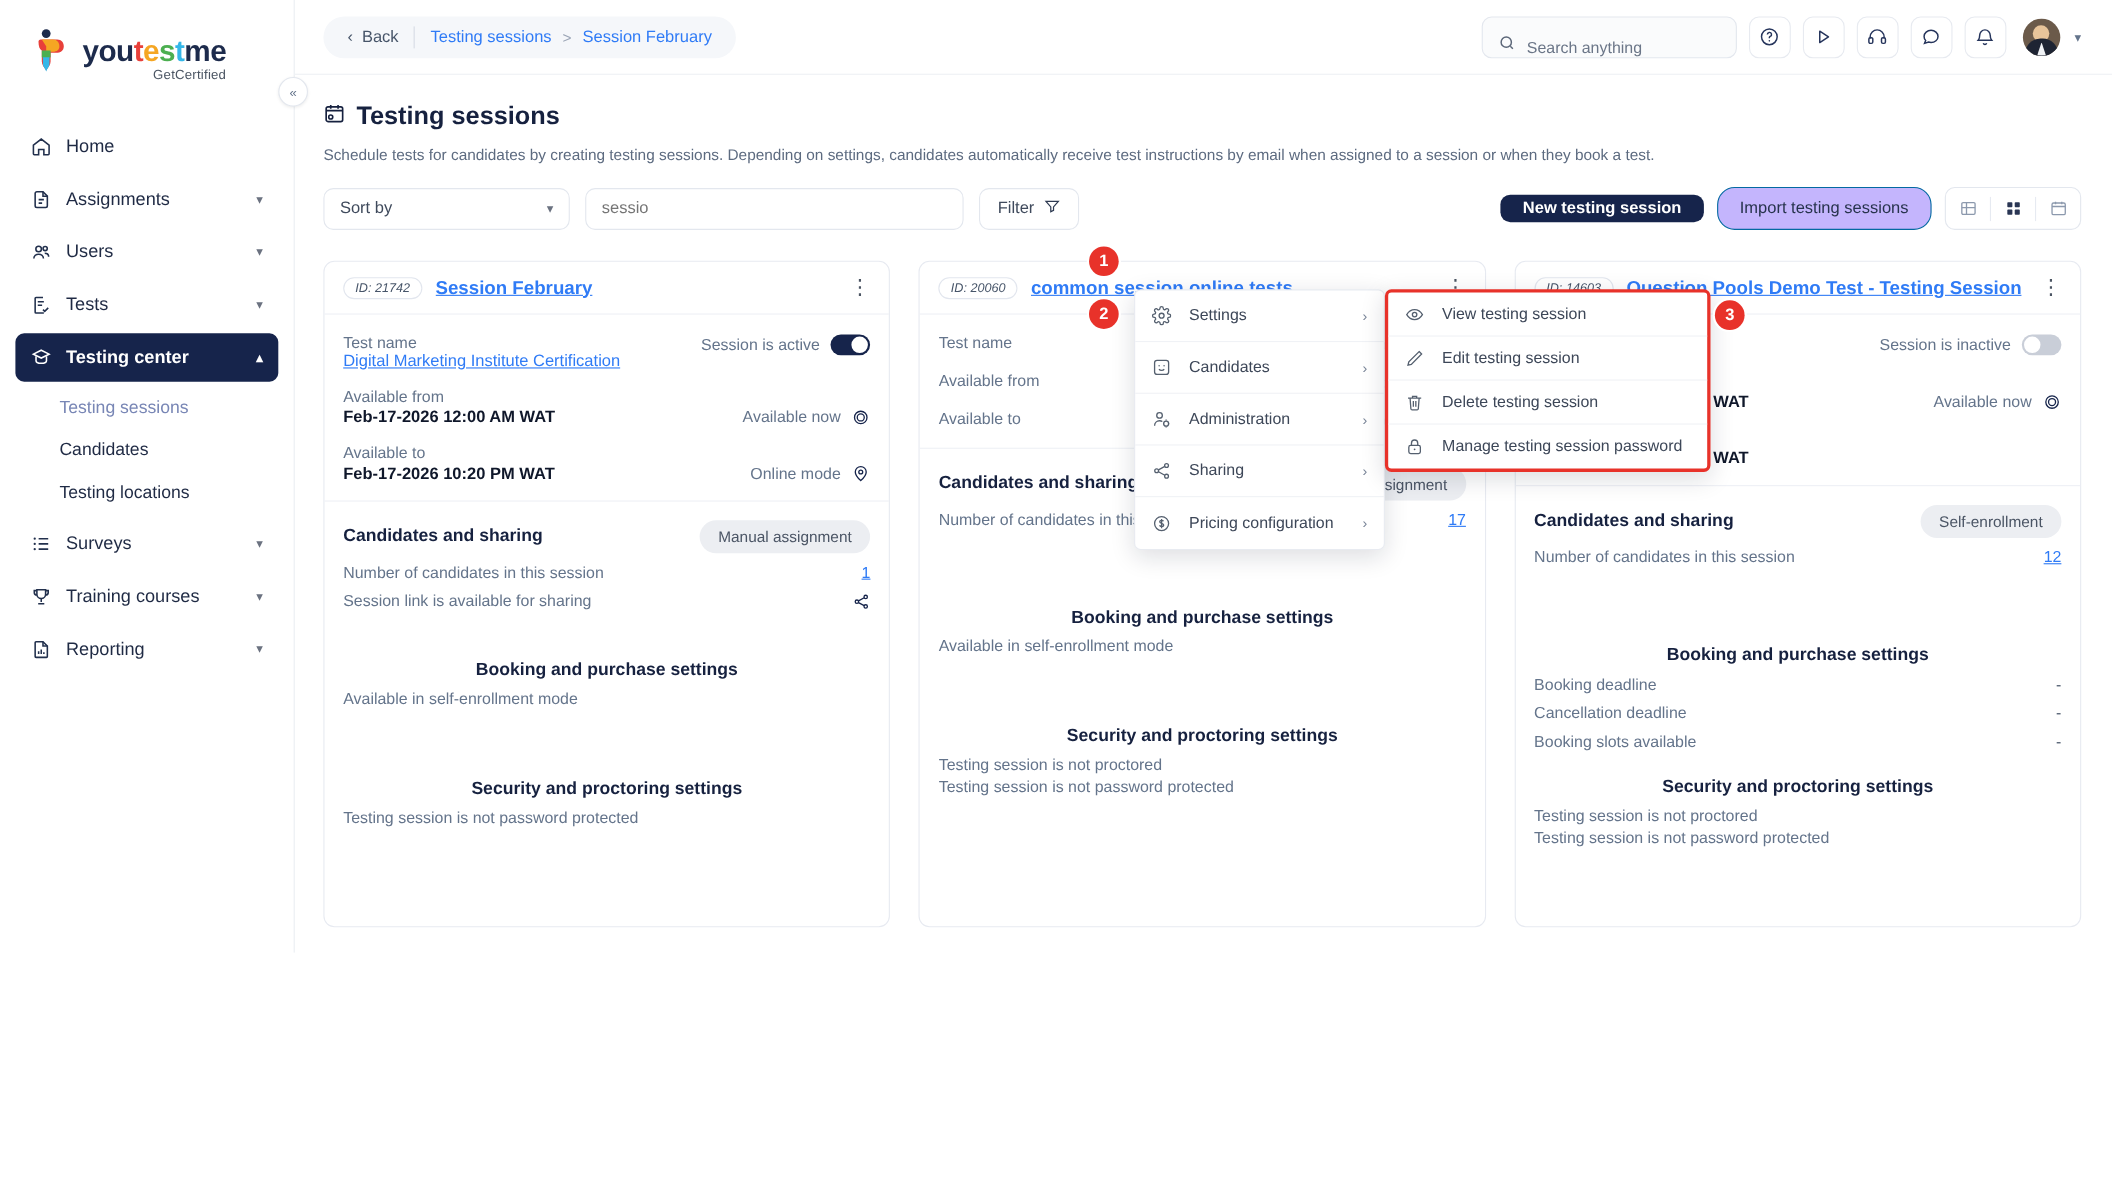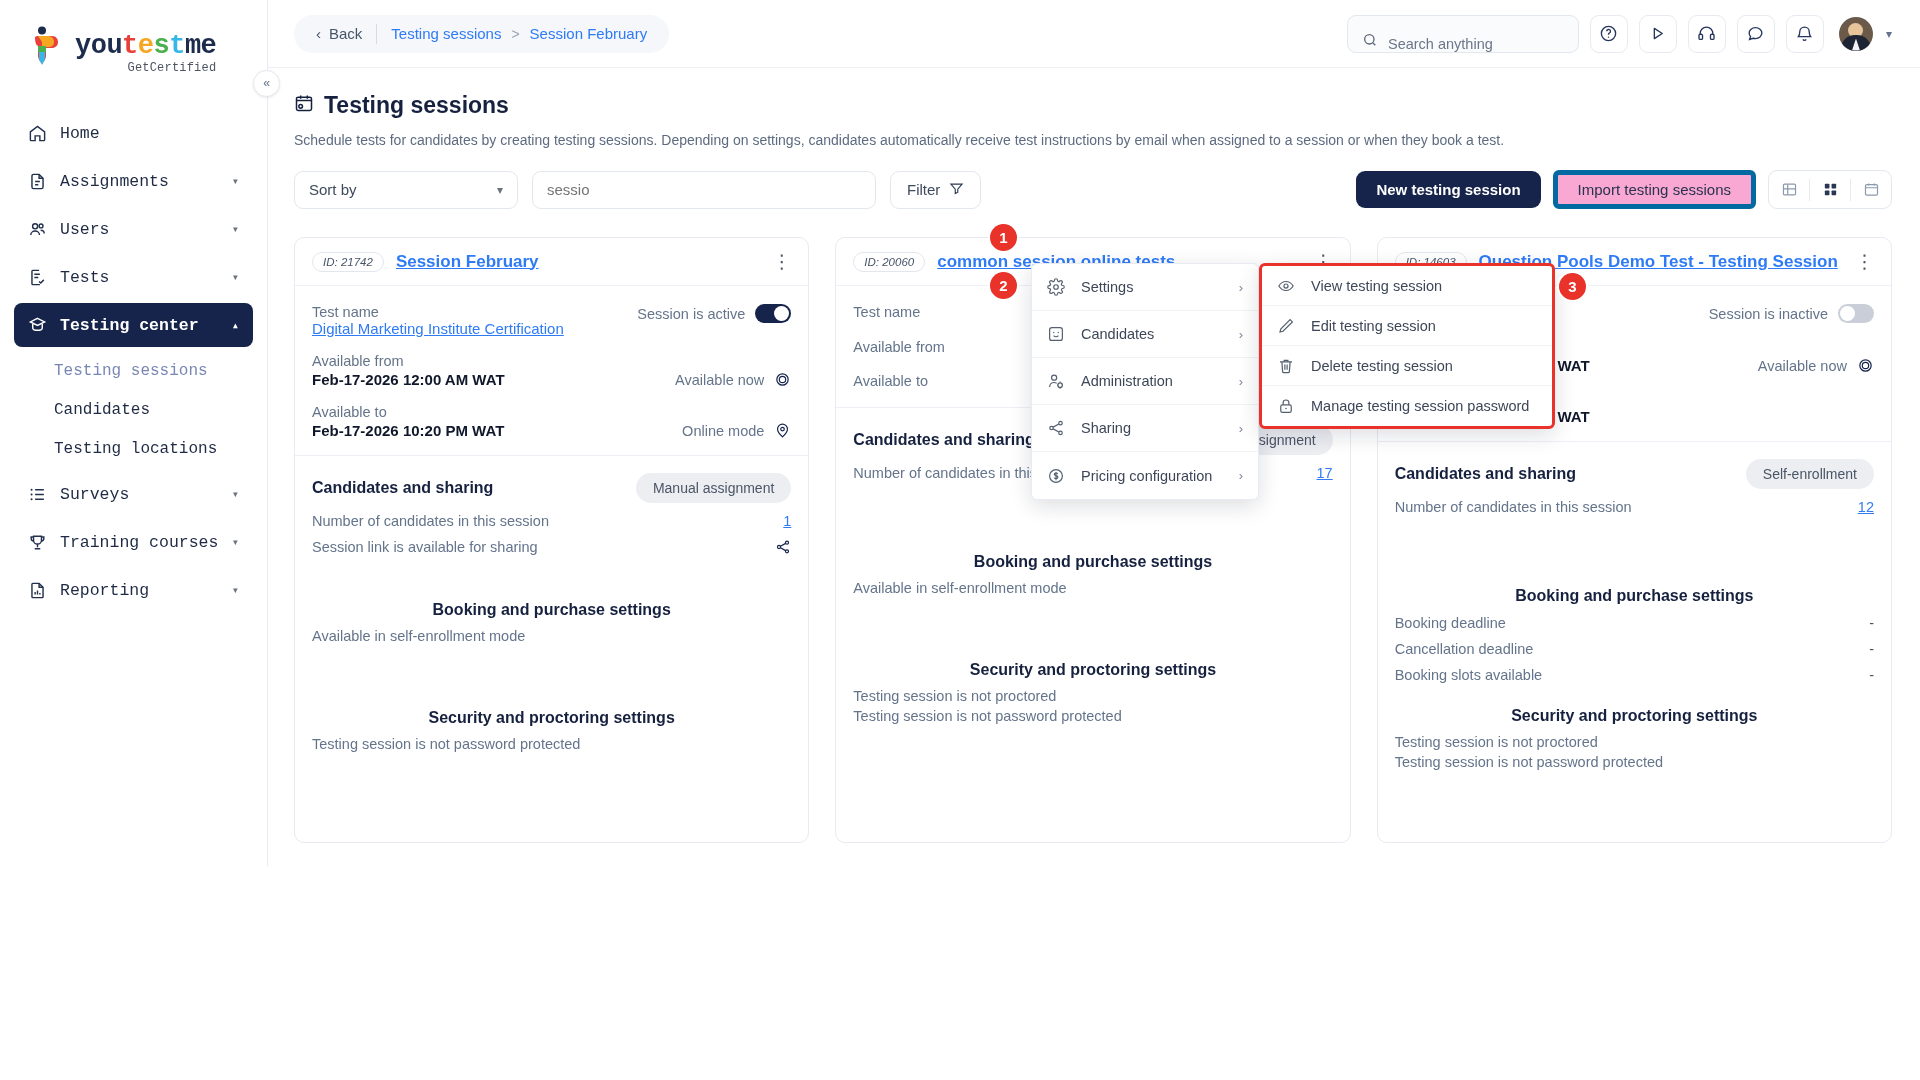--- a/index.html
+++ b/index.html
@@ -12,21 +12,20 @@
   }
   .app { display: flex; width: 1920px; height: 1080px; position: relative; }
 
   
   .sidebar {
     width: 268px; height: 866px;
     background: #ffffff;
     border-right: 1px solid #e8ebf0;
     flex: 0 0 268px;
     position: relative;
-    font-family: Liberation Mono, monospace;
   }
   .logo-wrap { padding: 26px 0 8px 30px; position: relative; }
   .logo-row { display: flex; align-items: flex-start; gap: 9px; }
   .logo-mark { width: 36px; height: 42px; position: relative; flex: 0 0 36px; }
   .logo-text { font-size: 27px; font-weight: 700; letter-spacing: -0.5px; line-height: 1; padding-top: 7px;}
   .logo-text .c1{color:#1d2b4c}.logo-text .c2{color:#e8403a}.logo-text .c3{color:#f5a623}
   .logo-text .c4{color:#4caf50}.logo-text .c5{color:#35b7e8}.logo-text .c6{color:#1d2b4c}
   .logo-sub { font-size: 12px; color: #4b5563; text-align: right; margin-top: 1px; letter-spacing: .2px;}
   .collapse-btn {
     position: absolute; right: -13px; top: 70px;
@@ -111,26 +110,26 @@
     display:flex; align-items:center;
   }
   .filter-input input { border:none; outline:none; background:transparent; font-size:15px; color:#8c97a8; width:100%; font-family:inherit;}
   .filter-btn {
     height: 38px; border: 1px solid #e3e7ee; border-radius: 9px; background: #fff;
     display: flex; align-items: center; gap: 9px; padding: 0 16px; font-size: 15px;
     color: #3f4a5c; cursor: pointer;
   }
   .toolbar-right { margin-left: auto; display: flex; align-items: center; gap: 12px; }
   .btn-primary {
-    height: 37px; background: #16244b; color: #fff; border-radius: 9px;
+    height: 25px; background: #16244b; color: #fff; border-radius: 9px;
     display: flex; align-items: center; padding: 0 20px; font-size: 15px; font-weight: 700;
     cursor: pointer; border: none;
   }
   .btn-secondary {
-    height: 39px; background: #f9a8d4; color: #27334d; border: 5px solid #0369a1; border-radius: 6px;
+    height: 39px; background: #c4b5fd; color: #27334d; border: 1px solid #0369a1; border-radius: 16px;
     display: flex; align-items: center; padding: 0 20px; font-size: 15px; cursor: pointer;
   }
   .view-group {
     height: 39px; border: 1px solid #e3e7ee; border-radius: 9px; display: flex; align-items: center;
     background: #fff; overflow: hidden;
   }
   .view-btn { width: 40px; height: 100%; display: flex; align-items: center; justify-content: center; color: #8c99ad; cursor: pointer;}
   .view-btn.sel { color: #2a3654; }
   .view-div { width: 1px; height: 22px; background: #e6eaf1; }
 

